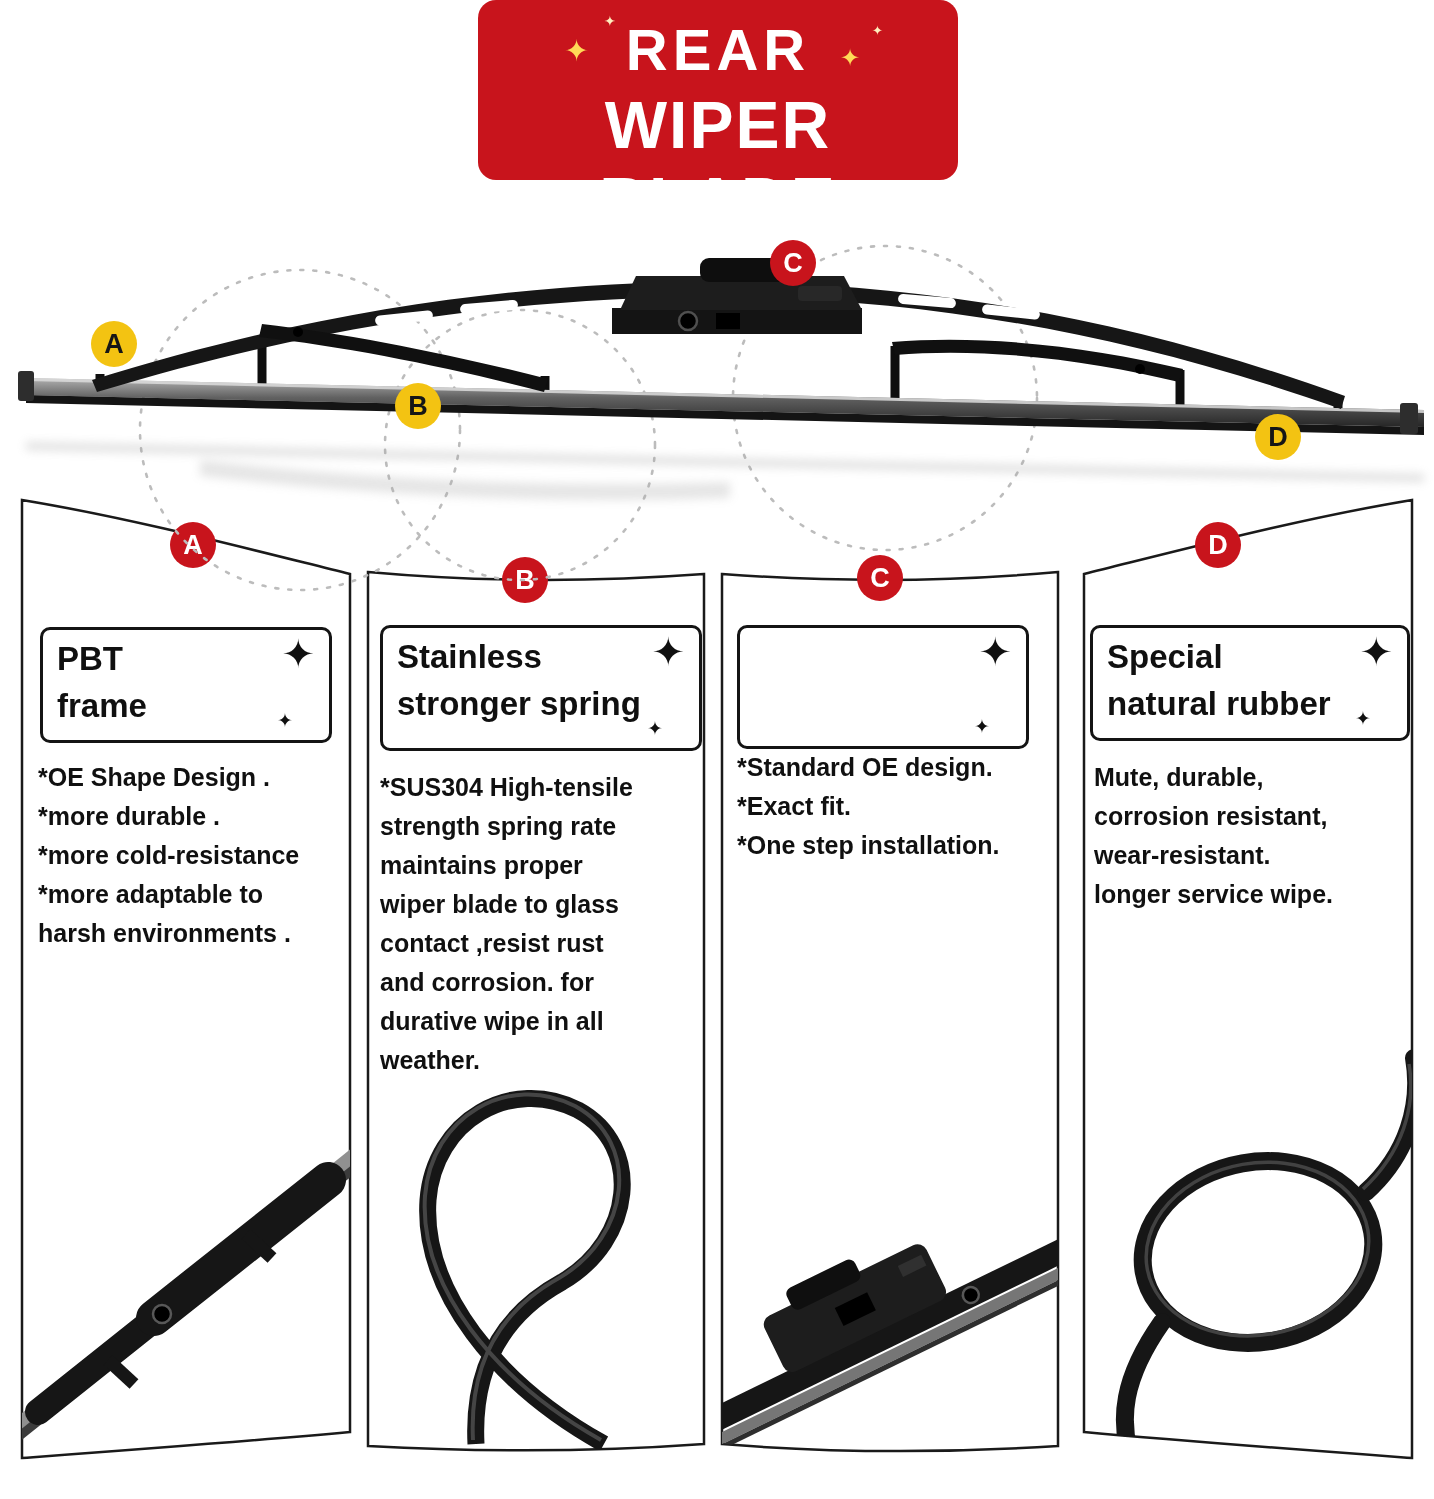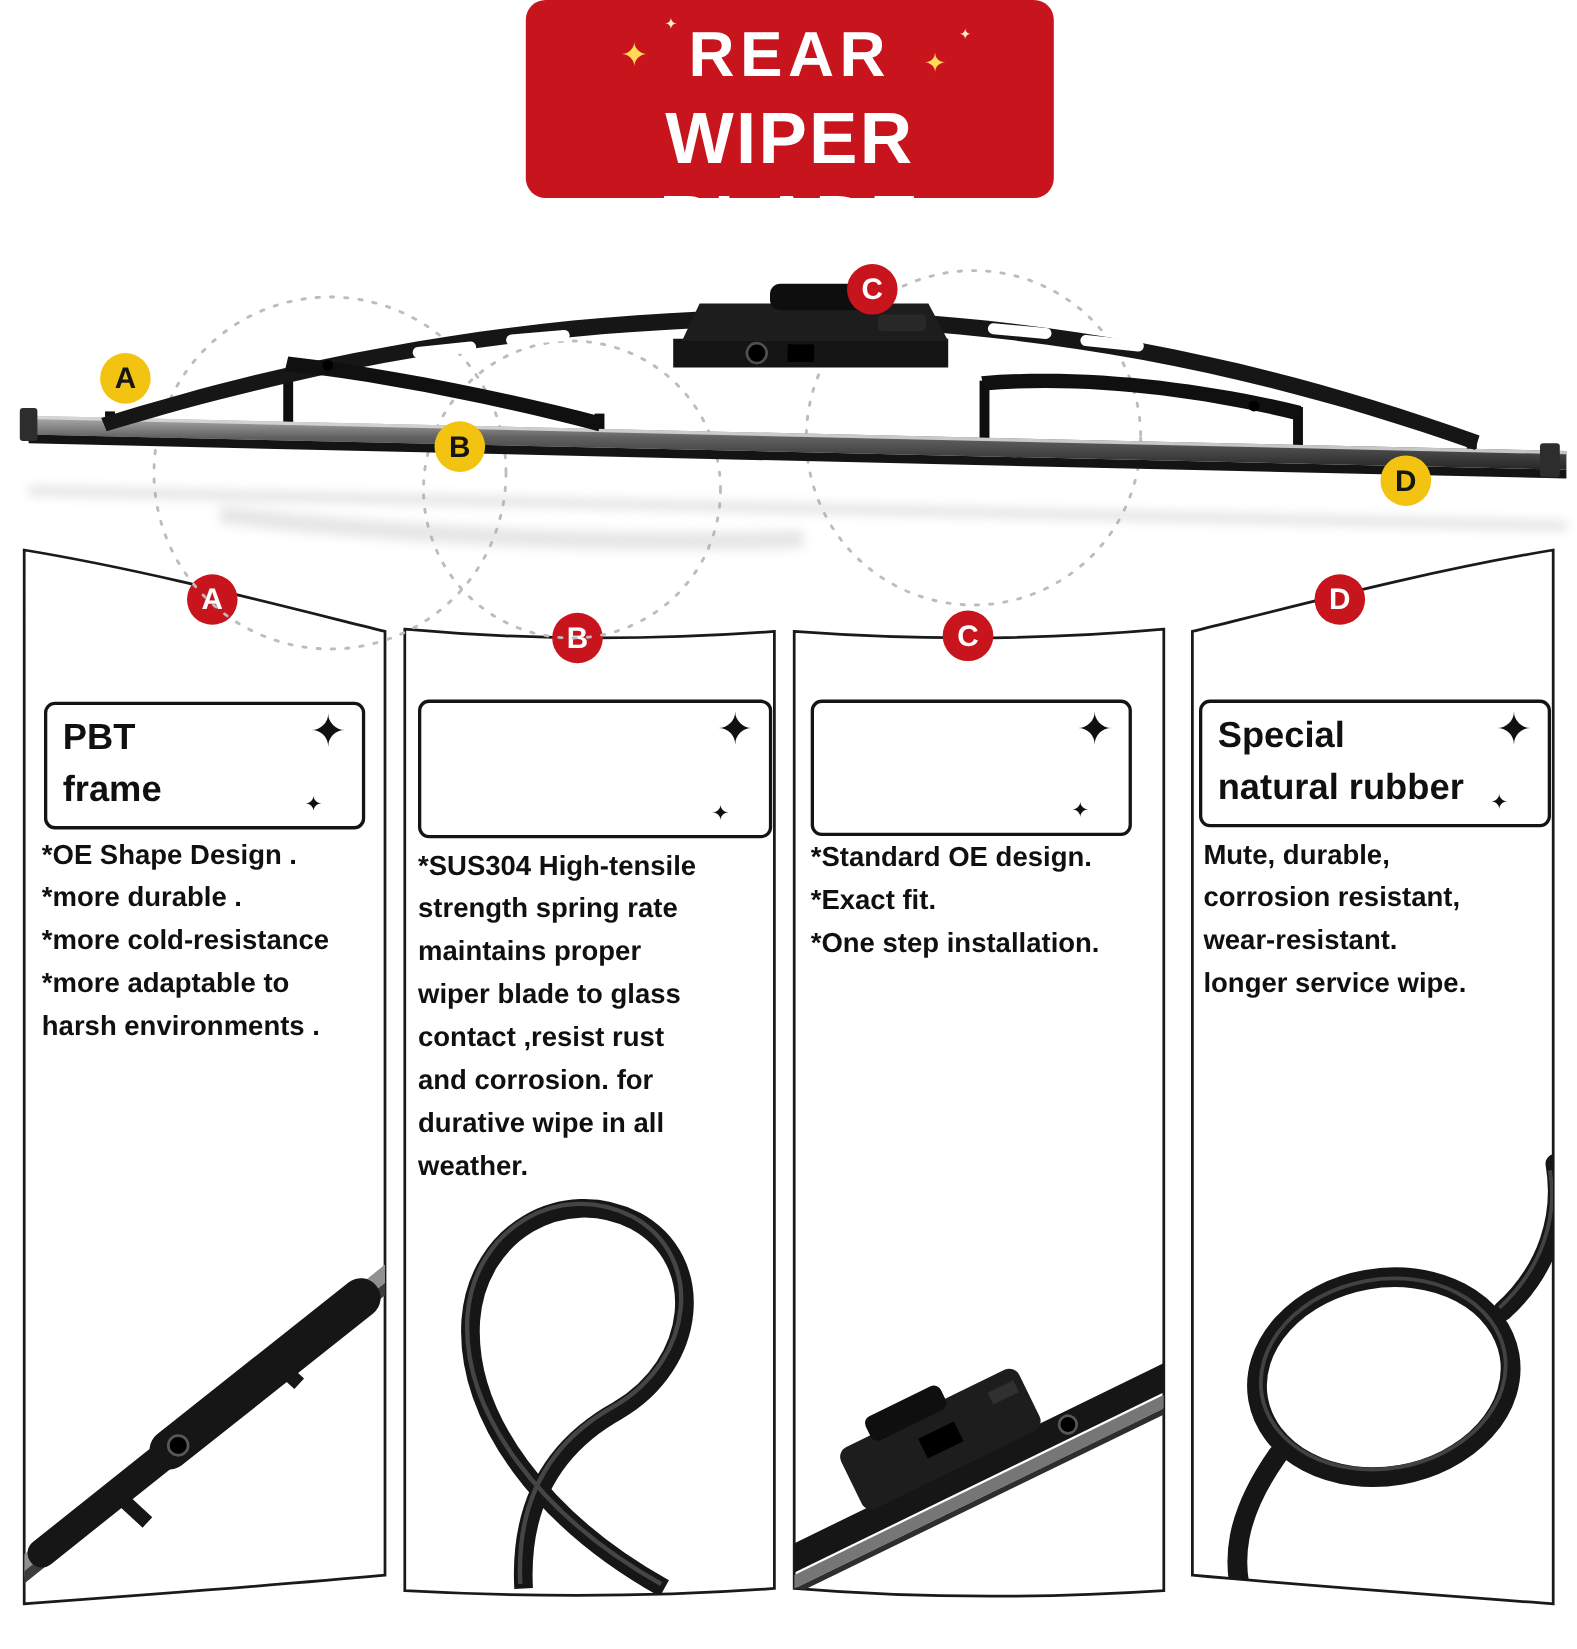--- a/index.html
+++ b/index.html
@@ -29,33 +29,33 @@
   .cA{left:91px;top:321px}.cB{left:395px;top:383px}.cC{left:770px;top:240px}.cD{left:1255px;top:414px}
 
   
   .panel{position:absolute;width:340px;height:975px;z-index:2;}
   .panel-a{left:16px;top:492px}.panel-b{left:366px;top:560px}
   .panel-c{left:720px;top:560px}.panel-d{left:1078px;top:492px}
   .pouter{position:absolute;left:0;top:0;width:340px;height:975px;}
   .pbadge{z-index:4;}
   .pbadge-a{left:154px;top:30px}.pbadge-b{left:136px;top:-3px}
   .pbadge-c{left:137px;top:-5px}.pbadge-d{left:117px;top:30px}
-  .tbox{position:absolute;border:3px solid #141414;border-radius:10px;background:#fff;margin-top:11px;}
+  .tbox{position:absolute;border:3px solid #141414;border-radius:10px;background:#fff;}
   .tbox-a{left:24px;top:135px;width:286px;height:110px}
   .tbox-b{left:14px;top:65px;width:316px;height:120px}
   .tbox-c{left:17px;top:65px;width:286px;height:118px}
   .tbox-d{left:12px;top:133px;width:314px;height:110px}
   .ttl{font-size:33px;font-weight:bold;line-height:47px;padding:5px 0 0 14px;color:#101010;white-space:pre;}
   .sp{position:absolute;color:#101010;line-height:1;}
   .sp-big{right:14px;top:4px;font-size:40px;}
   .sp-small{right:36px;bottom:10px;font-size:19px;}
   .body-text{position:absolute;font-size:25px;font-weight:bold;line-height:39px;color:#101010;white-space:pre;}
   .body-a{left:22px;top:266px;width:306px}
   .body-b{left:14px;top:208px;width:332px}
-  .body-c{left:17px;top:200px;width:322px}
+  .body-c{left:17px;top:188px;width:322px}
   .body-d{left:16px;top:266px;width:318px}
 </style>
 </head>
 <body>
 
 <div class="stage">
 
   <div class="banner">
     <div class="banner-l1">REAR</div>
     <div class="banner-l2">WIPER BLADE</div>
@@ -170,20 +170,22 @@
           </clipPath>
         </defs>
       <path d="M2,12 C112,22 228,22 338,14 L338,884 C228,892 112,892 2,886 Z" fill="#ffffff" stroke="#1a1a1a" stroke-width="2.5"></path>
       <g clip-path="url(#clipB)">
         <path d="M238,884 C130,824 56,730 62,640 C68,560 146,516 212,550 C278,586 268,680 196,722 C138,754 106,806 110,884" fill="none" stroke="#161616" stroke-width="17"></path>
         <path d="M235,880 C128,820 53,726 59,636 C65,556 143,512 209,546 C275,582 265,676 193,718 C135,750 103,802 107,880" fill="none" stroke="#4d4d4d" stroke-width="4" opacity="0.85"></path>
       </g>
     </svg>
     <div class="badge red pbadge pbadge-b">B</div>
     <div class="tbox tbox-b">
+      <div class="ttl">Stainless
+stronger spring</div>
       <span class="sp sp-big">✦</span>
       <span class="sp sp-small">✦</span>
     </div>
     <div class="body-text body-b">*SUS304 High-tensile
 strength spring rate
 maintains proper
 wiper blade to glass
 contact ,resist rust
 and corrosion. for
 durative wipe in all

